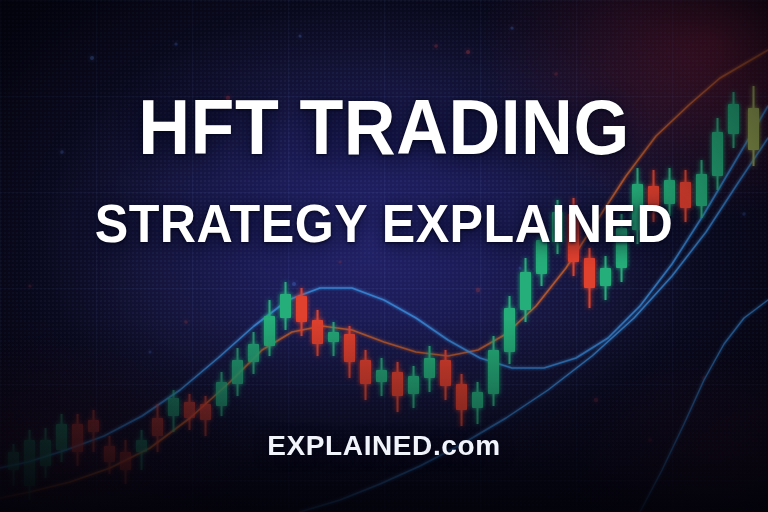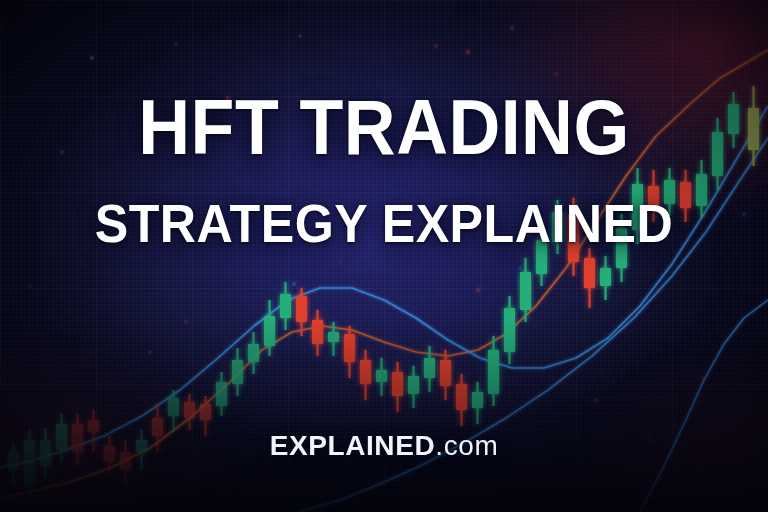--- a/index.html
+++ b/index.html
@@ -80,21 +80,21 @@
   #brand {
     position:absolute; left:0; right:0; top:432px;
     font-size:28px;
     font-weight:bold;
     color:#f2f4fb;
     letter-spacing:0.6px;
     line-height:1;
     text-shadow:0 2px 14px rgba(3,4,20,0.95);
     white-space:nowrap;
   }
-  #brand .tld { font-weight:normal; }
+  #brand .tld { font-weight:bold; }
 </style>
 </head>
 <body>
 
 <div id="stage">
 
   <div class="layer" id="bg-base"></div>
   <div class="layer" id="bg-red-glow"></div>
   <div class="layer" id="bg-grid"></div>
   <div class="layer" id="bg-hex"></div>

